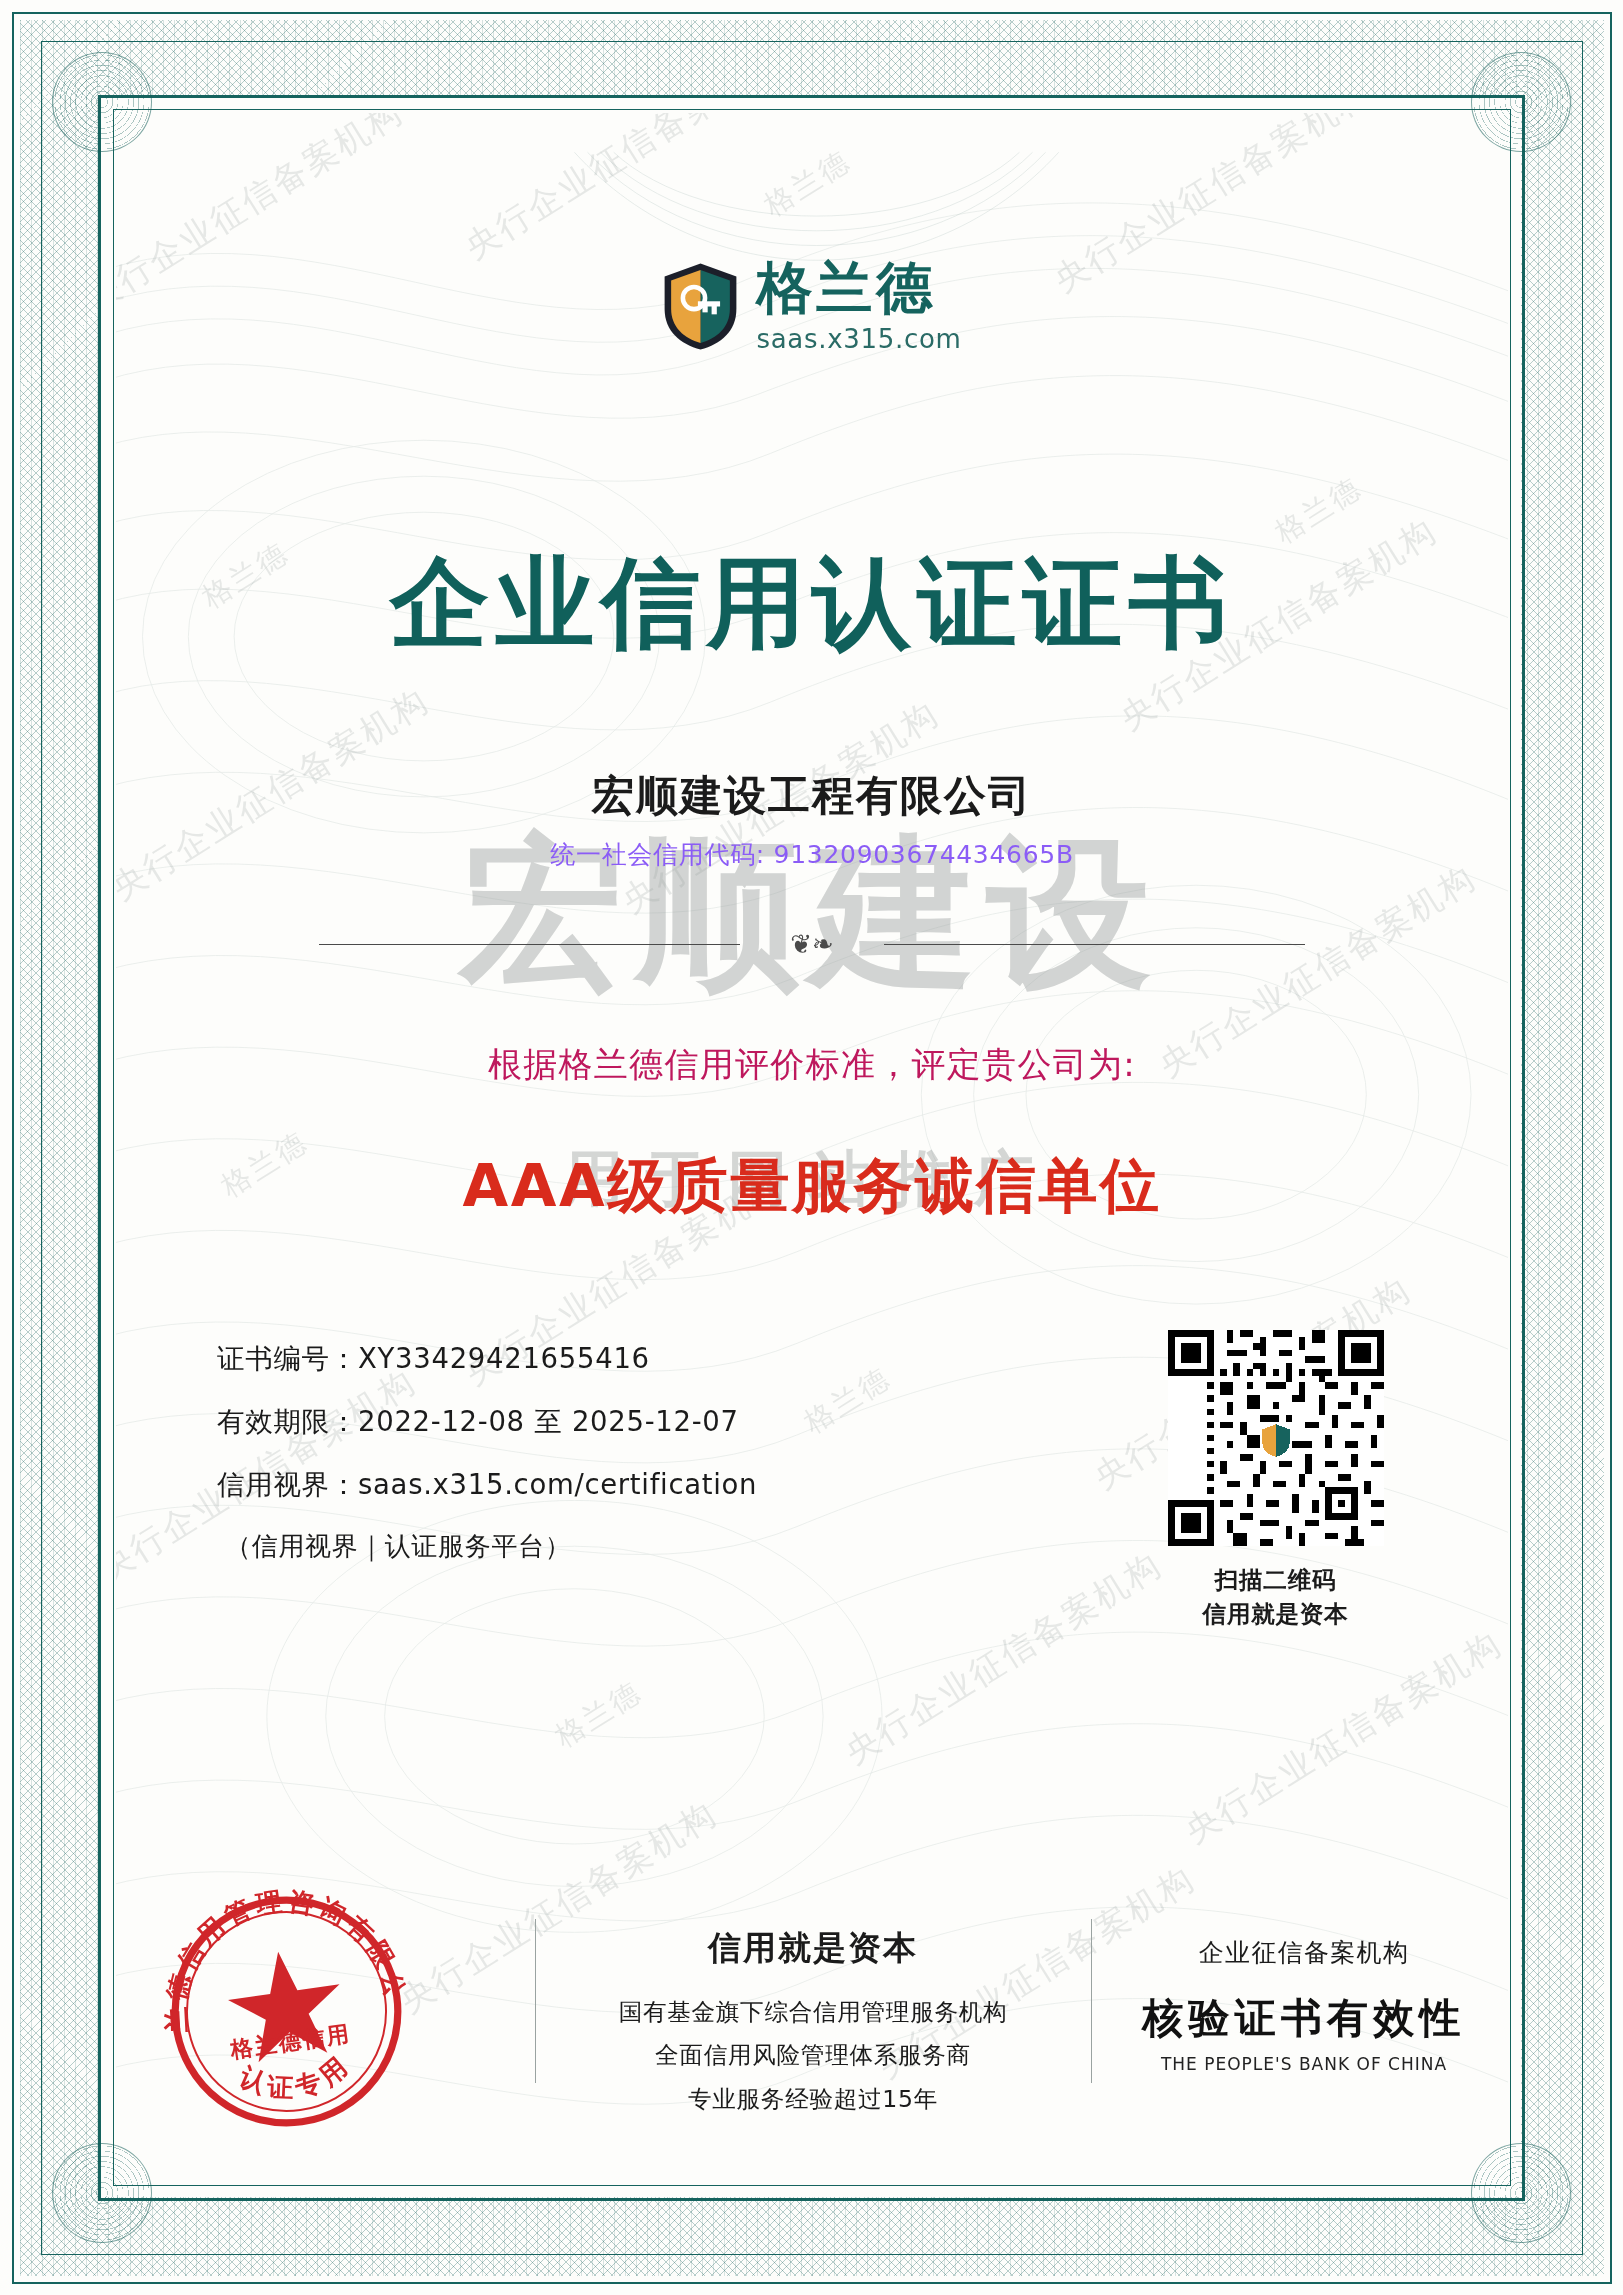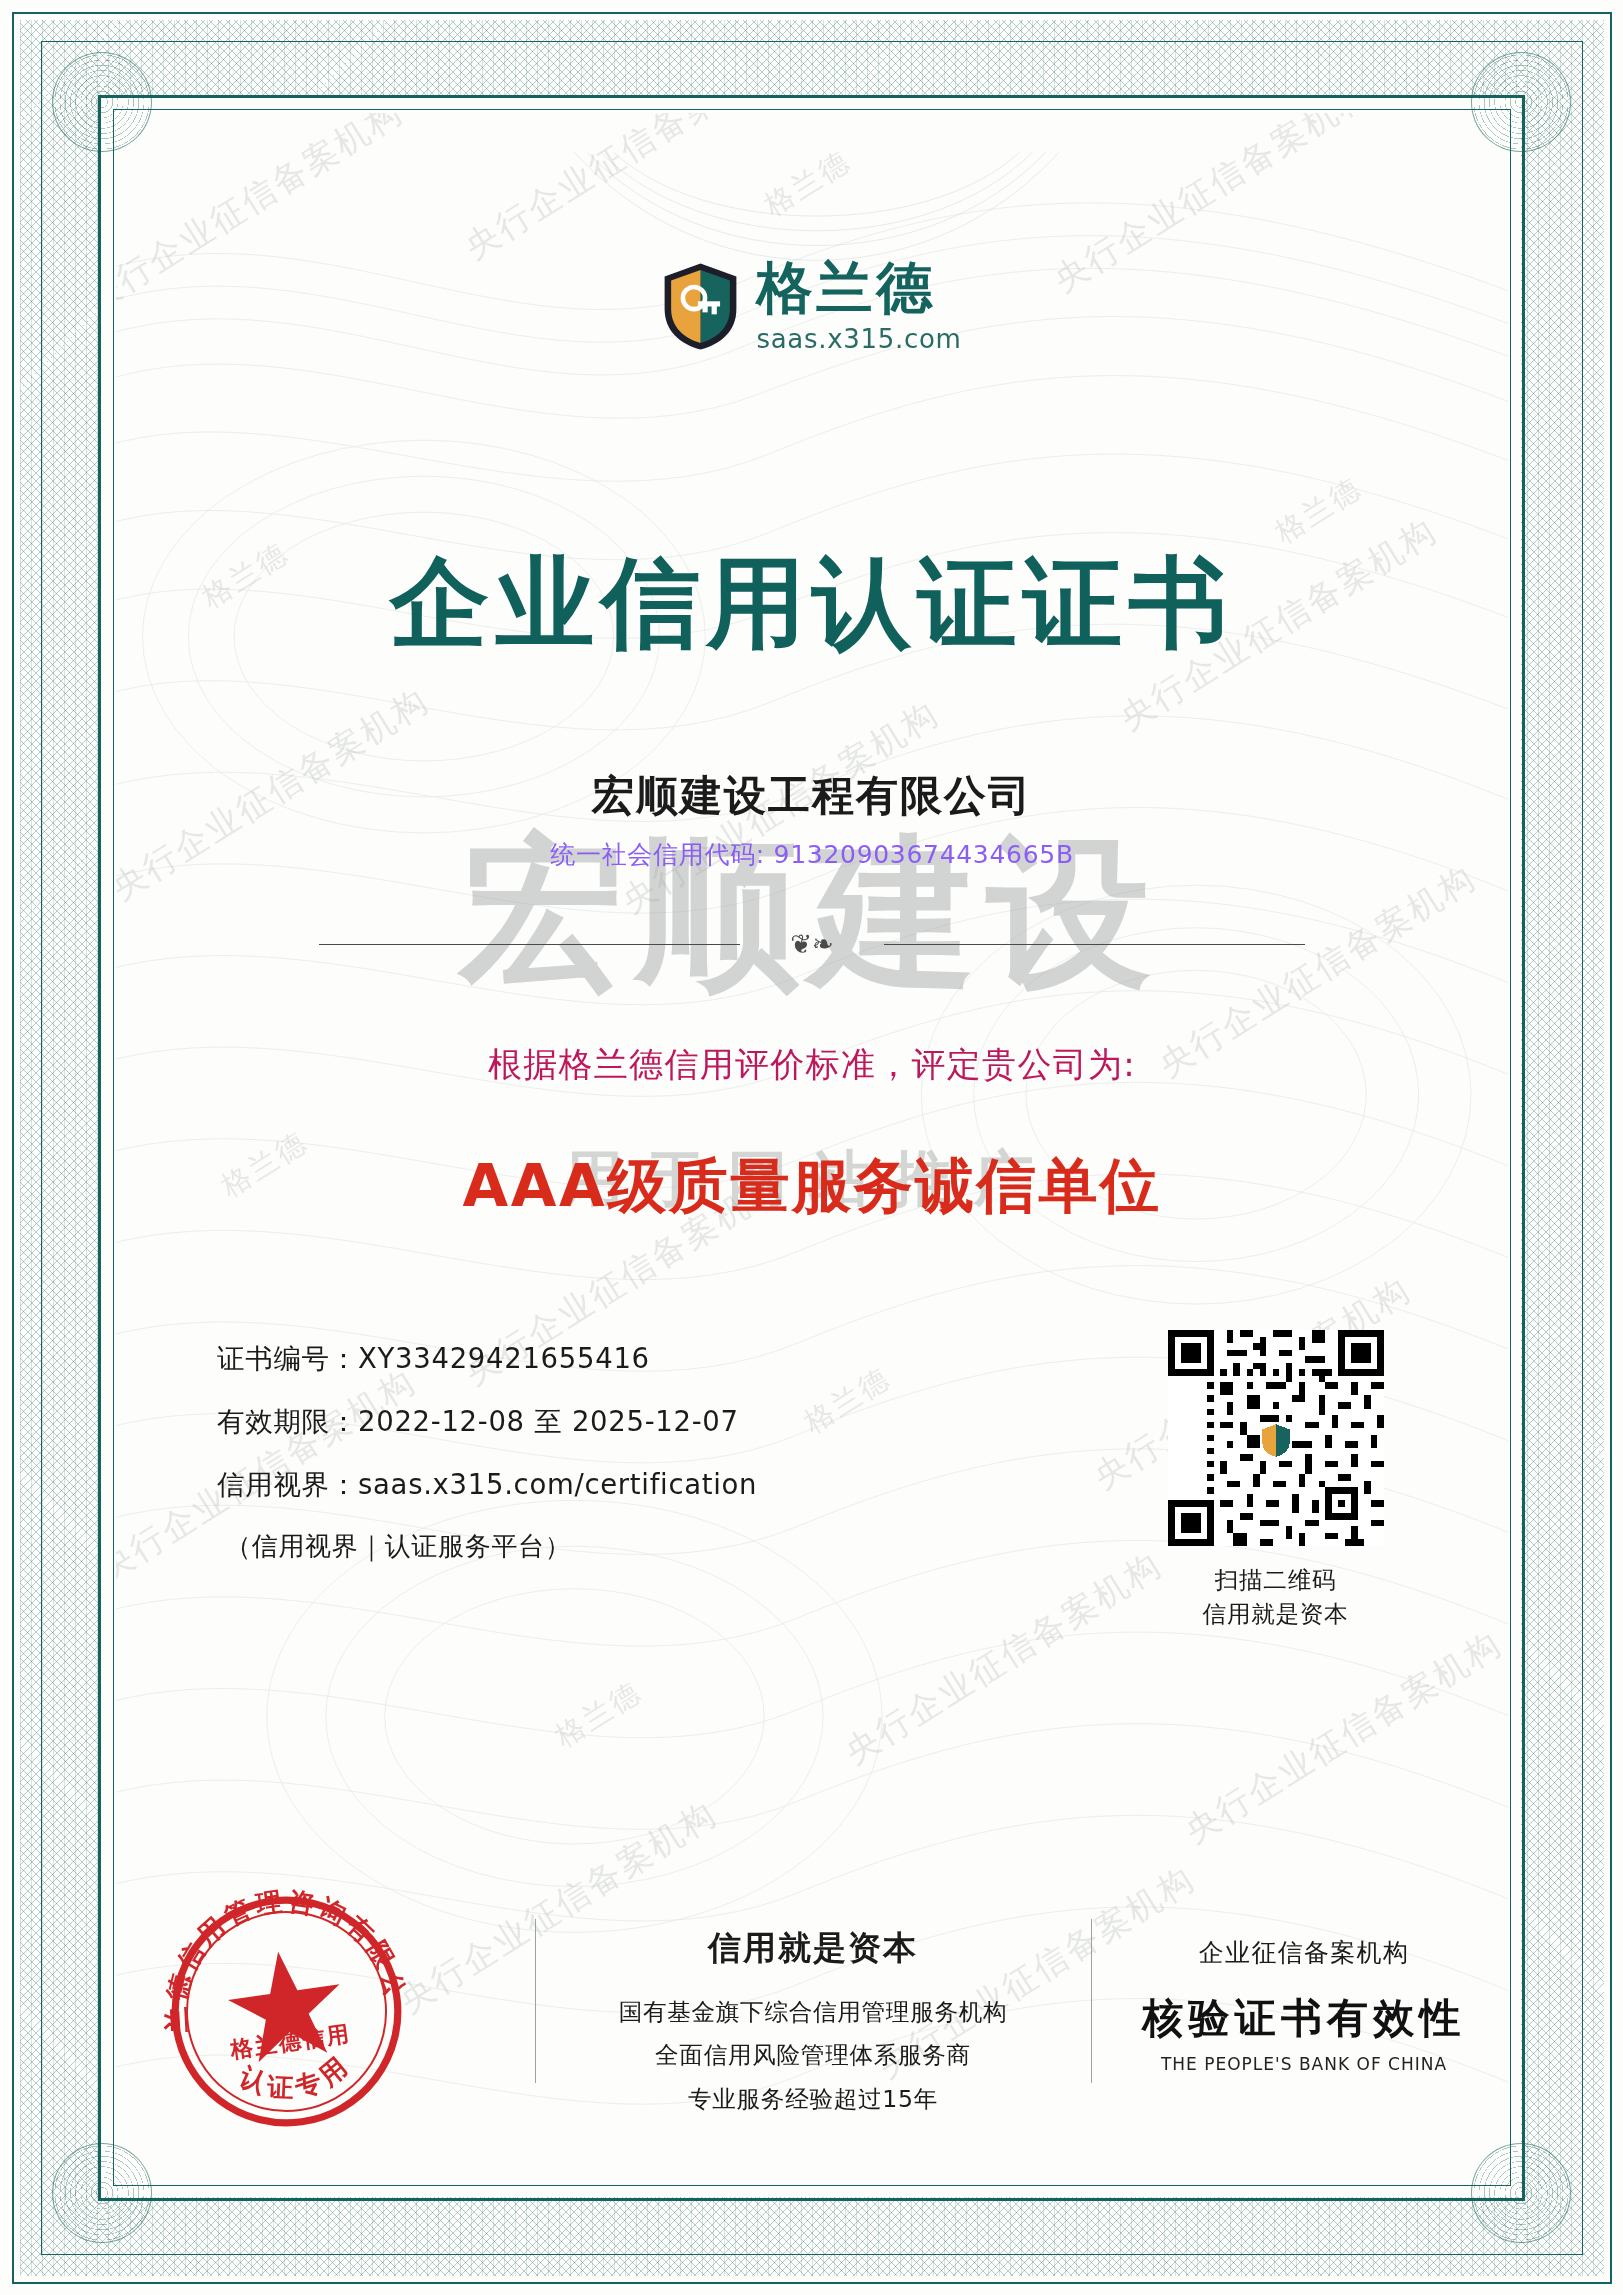--- a/index.html
+++ b/index.html
@@ -237,20 +237,21 @@
     margin-left: 8px;
     letter-spacing: 0.7px;
   }
 
   .qr-block {
     position: absolute;
     right: 108px;
     top: 1217px;
     width: 249px;
     text-align: center;
+    font-weight: bold;
   }
   .qr-canvas {
     width: 216px; height: 216px;
     margin: 0 auto;
     background: #fff;
     position: relative;
   }
   .qr-canvas svg { display: block; }
   .qr-caption {
     margin-top: 17px;

